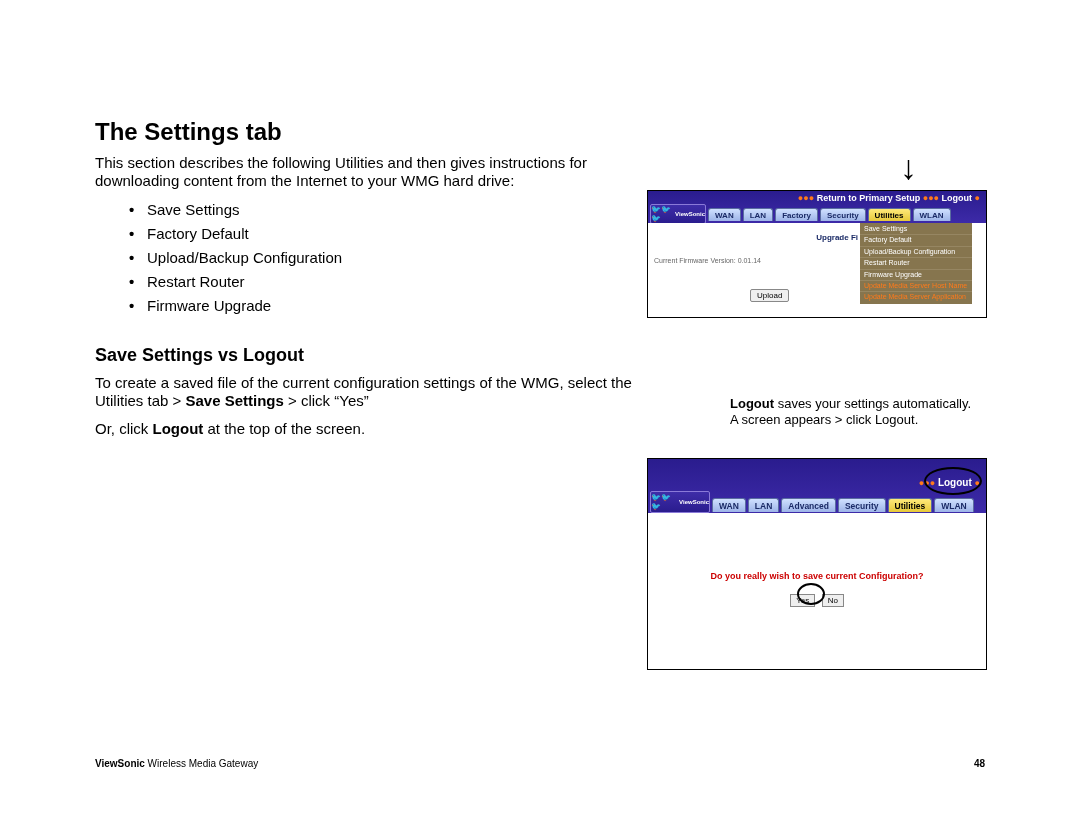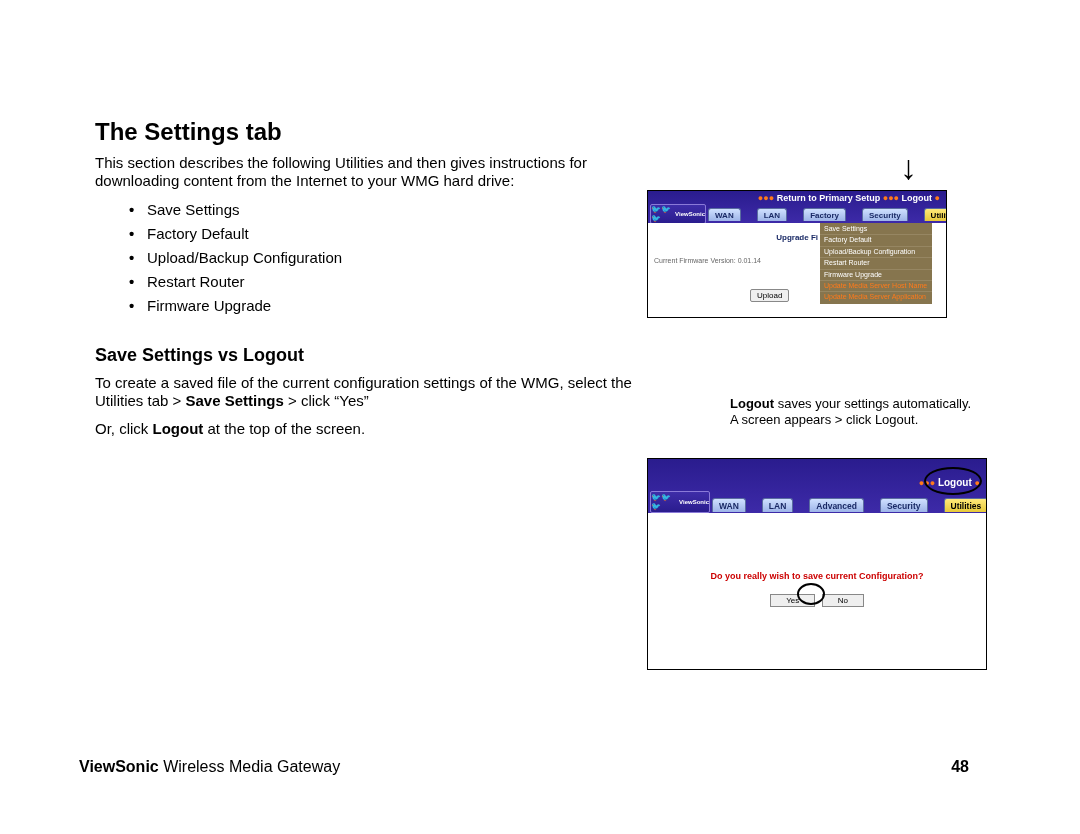--- a/index.html
+++ b/index.html
@@ -66,35 +66,35 @@
     left: 730px;
     top: 396px;
     width: 250px;
     font-size: 13px;
     line-height: 1.25;
   }
 
   
   .footer {
     position: absolute;
-    left: 79px;
+    left: 95px;
     top: 758px;
     width: 890px;
-    font-size: 16px;
+    font-size: 10px;
     display: flex;
     justify-content: space-between;
   }
   .footer b { font-weight: bold; }
 
   
   .shot1 {
     position: absolute;
     left: 647px;
     top: 190px;
-    width: 300px;
+    width: 340px;
     height: 128px;
     border: 1px solid #000;
     background: #8b5cf6;
     overflow: hidden;
   }
   .arrow1 {
     position: absolute;
     left: 900px;
     top: 150px;
     font-size: 34px;
@@ -112,21 +112,21 @@
     color: #fff;
     font-size: 9px;
     font-weight: bold;
   }
   .dot { color: #ff7a1a; font-size: 9px; }
   .router-tabrow {
     position: absolute;
     left: 60px;
     top: 17px;
     display: flex;
-    gap: 16px;
+    gap: 2px;
   }
   .rtab {
     font-size: 8px;
     font-weight: bold;
     padding: 2px 6px 1px 6px;
     background: linear-gradient(#cfe0ff, #9db4e8);
     border: 1px solid #5a6da0;
     border-bottom: none;
     color: #1a2a66;
     border-radius: 3px 3px 0 0;
@@ -227,21 +227,21 @@
     color: #cc0000;
   }
   .yn-row {
     position: absolute;
     width: 100%;
     text-align: center;
     top: 76px;
   }
   .yn-btn {
     font-size: 8px;
-    padding: 1px 15px;
+    padding: 1px 5px;
     border: 1px solid #888;
     background: #efefef;
     margin: 0 1px;
     display: inline-block;
   }
   
   .circle {
     position: absolute;
     border: 2px solid #000;
     border-radius: 50%;

